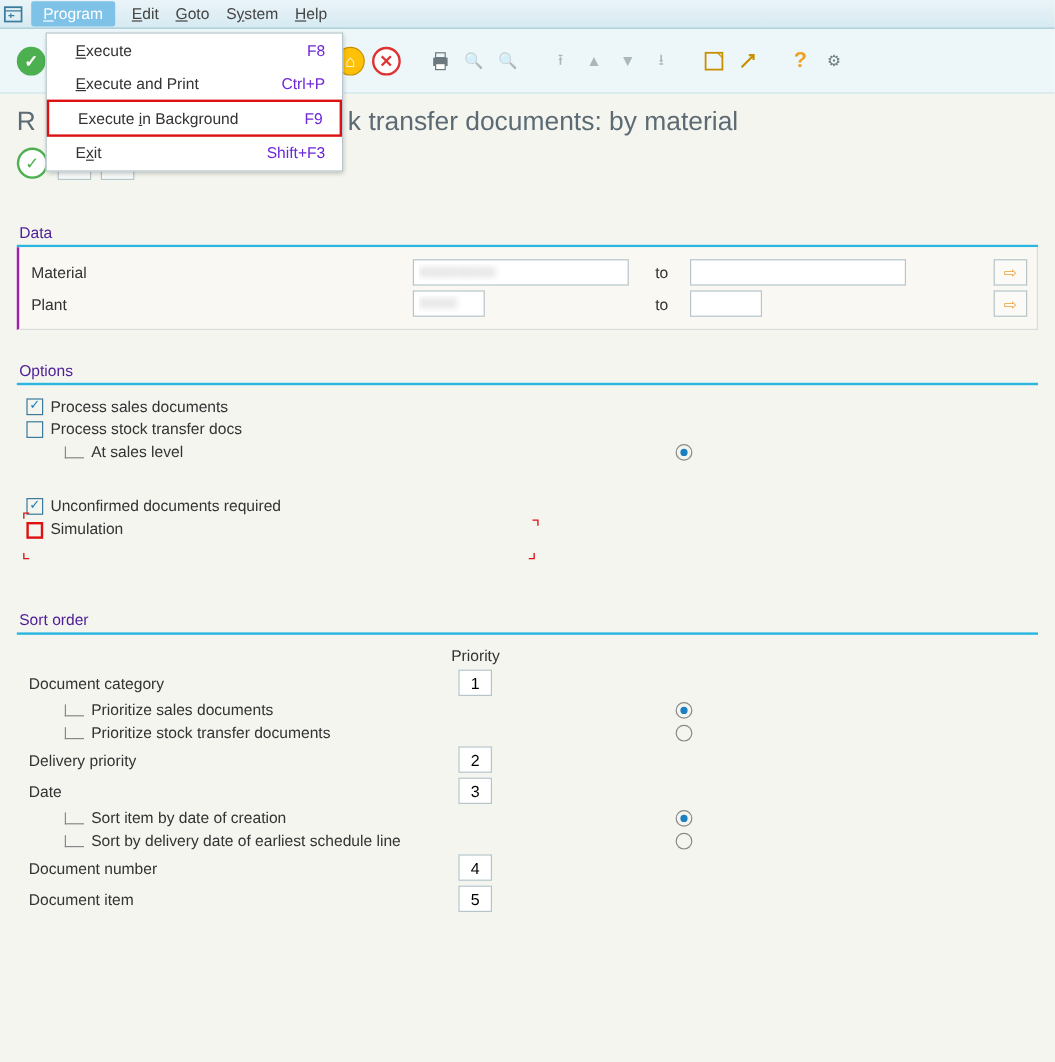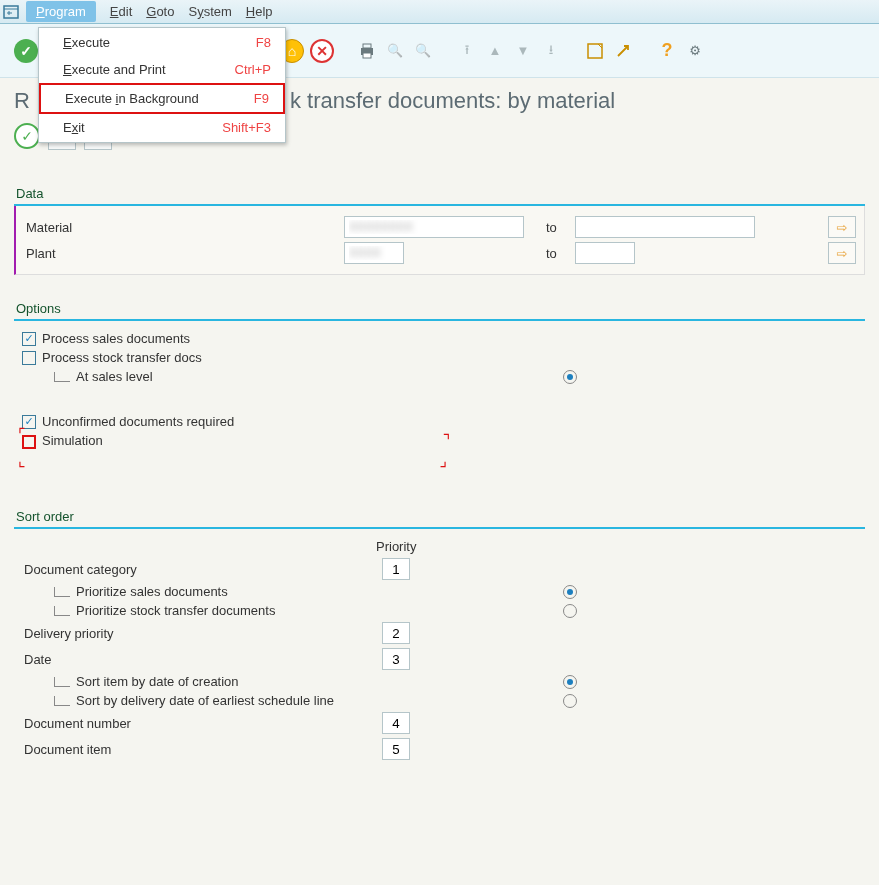--- a/index.html
+++ b/index.html
@@ -43,21 +43,21 @@
   .dropdown-row {
     display:flex; justify-content:space-between;
     padding:6px 14px 6px 24px;
     font-size:13px;
     color:#333;
     white-space:pre;
   }
   .dropdown-row.highlight {
     border:2px solid #d11;
   }
-  .dropdown-row .shortcut { color:#ef4444; }
+  .dropdown-row .shortcut { color:#6d28d9; }
   .toolbar {
     height:54px;
     background:#edf7fa;
     border-bottom:1px solid #cfe3ea;
     display:flex; align-items:center; gap:6px;
     padding-left:14px;
   }
   .circle {
     width:24px;height:24px;border-radius:50%;display:inline-flex;align-items:center;justify-content:center;font-weight:bold;font-size:14px;
   }
@@ -68,21 +68,21 @@
   .tb-combo { width:190px;height:24px;border:1px solid #b5c5c9;background:#fff;display:flex;align-items:center; }
   .tb-combo-arrow{width:18px;text-align:center;color:#666;border-left:1px solid #ddd;}
   .tb-icon{width:22px;height:22px;display:inline-flex;align-items:center;justify-content:center;color:#6b7a7e;}
   .page-title {
     font-size:22px; color:#5c6b73; padding:10px 14px 8px;
   }
   .subbar { display:flex; gap:8px; padding:0 14px 10px; align-items:center;}
   .mini-ok{width:26px;height:26px;border-radius:50%;background:#fff;border:2px solid #4caf50;color:#4caf50;display:flex;align-items:center;justify-content:center;font-size:14px;}
   .mini-btn{width:28px;height:28px;border:1px solid #b5c5c9;background:#f8fafa;display:flex;align-items:center;justify-content:center;}
   .content{ padding: 0 14px; }
-  .group-label{ margin-top:26px; font-size:13px; color:#14532d; padding-left:2px;}
+  .group-label{ margin-top:26px; font-size:13px; color:#4c1d95; padding-left:2px;}
   .group-rule{ height:2px;background:#29b6e0;margin:3px 0 0 0;}
   .group-body{ border-left:2px solid #a21caf;border-right:1px solid #ddd;border-bottom:1px solid #ddd;background:#f9f8f3;padding:6px 8px 10px;}
   .row{display:flex;align-items:center;margin-top:4px;}
   .label-col{width:320px;padding-left:2px;}
   .input{height:22px;border:1px solid #b5c5c9;background:#fff;padding:0 4px;font-size:12px;}
   .input.blur{color:transparent;text-shadow:0 0 6px rgba(0,0,0,.35);}
   .small{ width:60px;}
   .med{width:180px;}
   .to{margin:0 18px 0 22px;}
   .range-btn{width:28px;height:22px;border:1px solid #b5c5c9;background:#fbfaf6;display:flex;align-items:center;justify-content:center;margin-left:auto;color:#e8a33a;}

